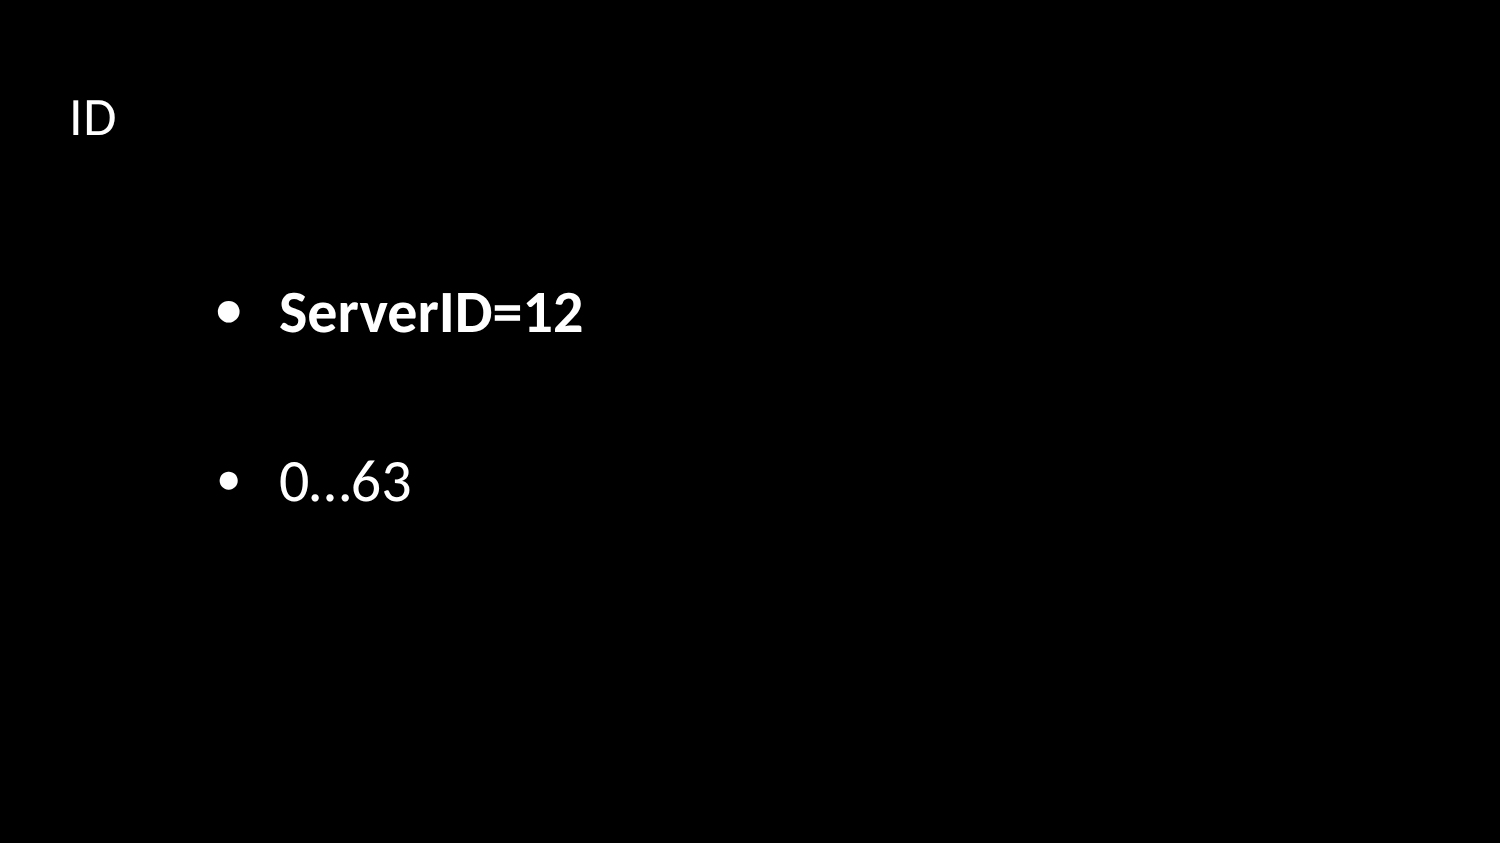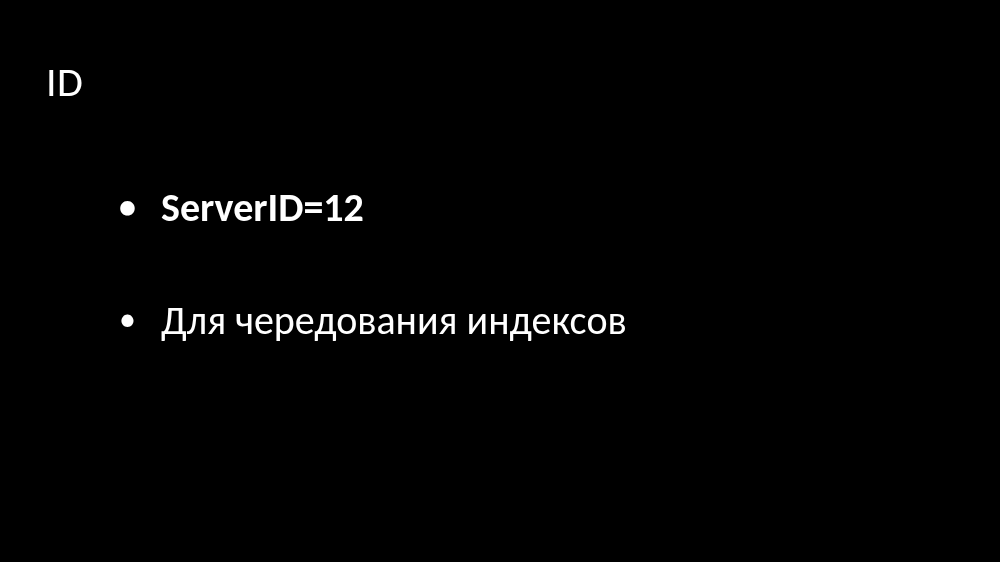--- a/index.html
+++ b/index.html
@@ -13,30 +13,30 @@
       background: #000000;
       color: #ffffff;
       font-family: Calibri, 'Segoe UI', Tahoma, sans-serif;
       overflow: hidden;
       position: relative;
     }
     .slide-title {
       position: absolute;
       top: 56px;
       left: 46px;
-      font-size: 42px;
+      font-size: 36px;
       font-weight: 300;
       color: #ffffff;
       letter-spacing: 0.5px;
       text-align: center;
     }
     .content-list {
       position: absolute;
       top: 180px;
-      left: 119px;
+      left: 144px;
       list-style: none;
     }
     .content-list li {
       font-size: 40px;
       line-height: 1.42;
       position: relative;
       padding-left: 42px;
       color: #ffffff;
     }
     .content-list li::before {
@@ -54,14 +54,14 @@
     }
   </style>
 </head>
 <body>
 
 <div class="slide-title">ID</div>
 
 <ul class="content-list">
   <li class="bold"><span>ServerID=12</span></li>
   <div class="spacer"></div>
-  <li><span>Для чередования индексов</span></li>
+  <li><span>0…63</span></li>
 </ul>
 
 </body></html>

